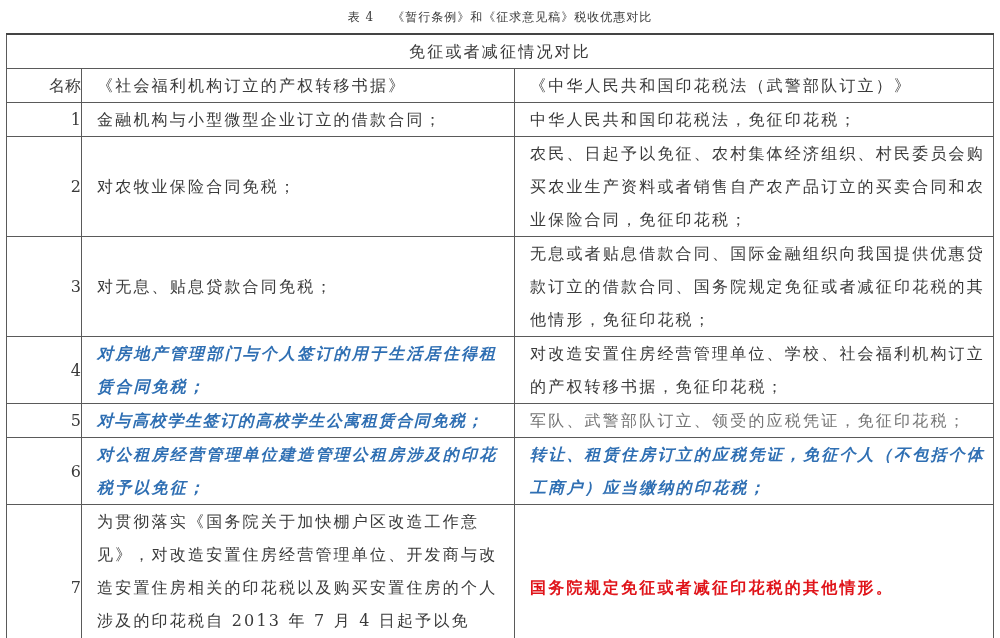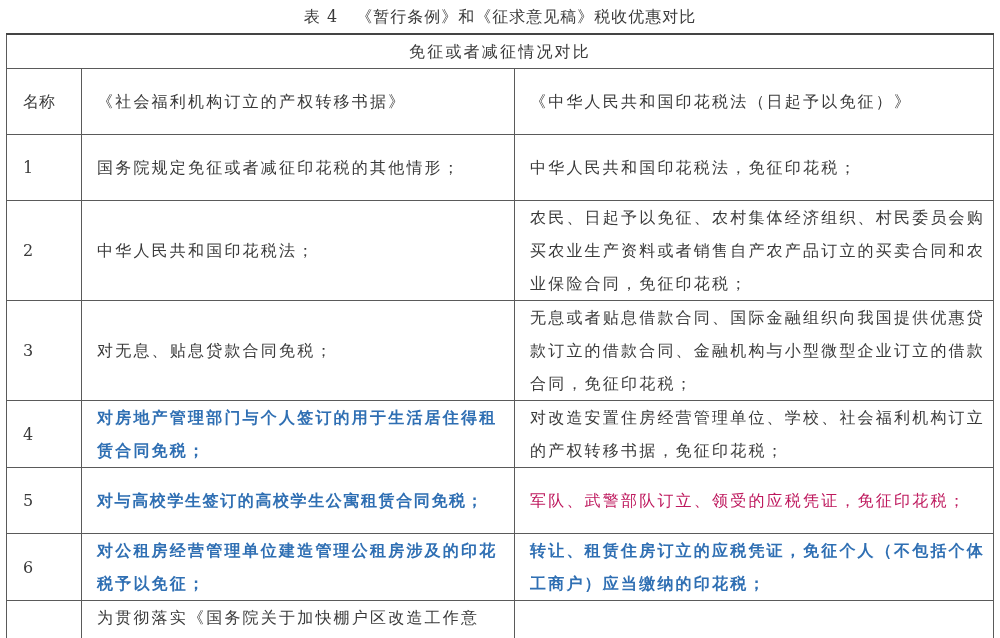--- a/index.html
+++ b/index.html
@@ -15,21 +15,21 @@
       color: #3a3a3a;
       position: relative;
     }
     .caption {
       position: absolute;
       left: 0;
       top: 4px;
       width: 1000px;
       height: 26px;
       text-align: center;
-      font-size: 16px;
+      font-size: 12px;
       line-height: 26px;
       color: #3a3a3a;
       letter-spacing: 1px;
     }
     .caption .tbl-no { margin-right: 18px; }
     table.cmp {
       position: absolute;
       left: 6px;
       top: 33px;
       width: 987px;
@@ -41,32 +41,32 @@
       font-size: 16px;
       letter-spacing: 2.2px;
       padding: 0 8px 0 15px;
       vertical-align: middle;
       line-height: 33px;
       word-break: break-all;
     }
     table.cmp tr.top td { border-top: 2px solid #444; }
     table.cmp tr.last td { border-bottom: 2px solid #444; }
     td.num {
-      text-align: left;
-      padding: 16px !important;
+      text-align: right;
+      padding: 0 !important;
       letter-spacing: 0 !important;
     }
     td.heading {
       text-align: center;
       padding: 0 !important;
     }
     .blue { color: #2f6fb3; }
-    .red { color: #be185d; }
+    .red { color: #737373; }
     .red-bold { color: #e0141a; font-weight: bold; }
-    .bold { font-weight: bold; }
+    .bold { font-weight: bold; font-style: italic; }
   </style>
 </head>
 <body>
 
 <div class="caption">
   <span class="tbl-no">表 4</span><span>《暂行条例》和《征求意见稿》税收优惠对比</span>
 </div>
 
 <table class="cmp">
   <colgroup>
@@ -74,39 +74,39 @@
     <col style="width:433px">
     <col style="width:479px">
   </colgroup>
   <tbody>
     <tr class="top" style="height:32px">
       <td colspan="3" class="heading">免征或者减征情况对比</td>
     </tr>
     <tr style="height:34px">
       <td class="num">名称</td>
       <td>《社会福利机构订立的产权转移书据》</td>
-      <td>《中华人民共和国印花税法（日起予以免征）》</td>
+      <td>《中华人民共和国印花税法（武警部队订立）》</td>
     </tr>
 
     <tr style="height:34px">
       <td class="num">1</td>
-      <td>国务院规定免征或者减征印花税的其他情形；</td>
+      <td>金融机构与小型微型企业订立的借款合同；</td>
       <td>中华人民共和国印花税法，免征印花税；</td>
     </tr>
 
     <tr style="height:100px">
       <td class="num">2</td>
-      <td>中华人民共和国印花税法；</td>
+      <td>对农牧业保险合同免税；</td>
       <td>农民、日起予以免征、农村集体经济组织、村民委员会购买农业生产资料或者销售自产农产品订立的买卖合同和农业保险合同，免征印花税；</td>
     </tr>
 
     <tr style="height:100px">
       <td class="num">3</td>
       <td>对无息、贴息贷款合同免税；</td>
-      <td>无息或者贴息借款合同、国际金融组织向我国提供优惠贷款订立的借款合同、金融机构与小型微型企业订立的借款合同，免征印花税；</td>
+      <td>无息或者贴息借款合同、国际金融组织向我国提供优惠贷款订立的借款合同、国务院规定免征或者减征印花税的其他情形，免征印花税；</td>
     </tr>
 
     <tr style="height:66px">
       <td class="num">4</td>
       <td class="blue bold">对房地产管理部门与个人签订的用于生活居住得租赁合同免税；</td>
       <td>对改造安置住房经营管理单位、学校、社会福利机构订立的产权转移书据，免征印花税；</td>
     </tr>
 
     <tr style="height:33px">
       <td class="num">5</td>

